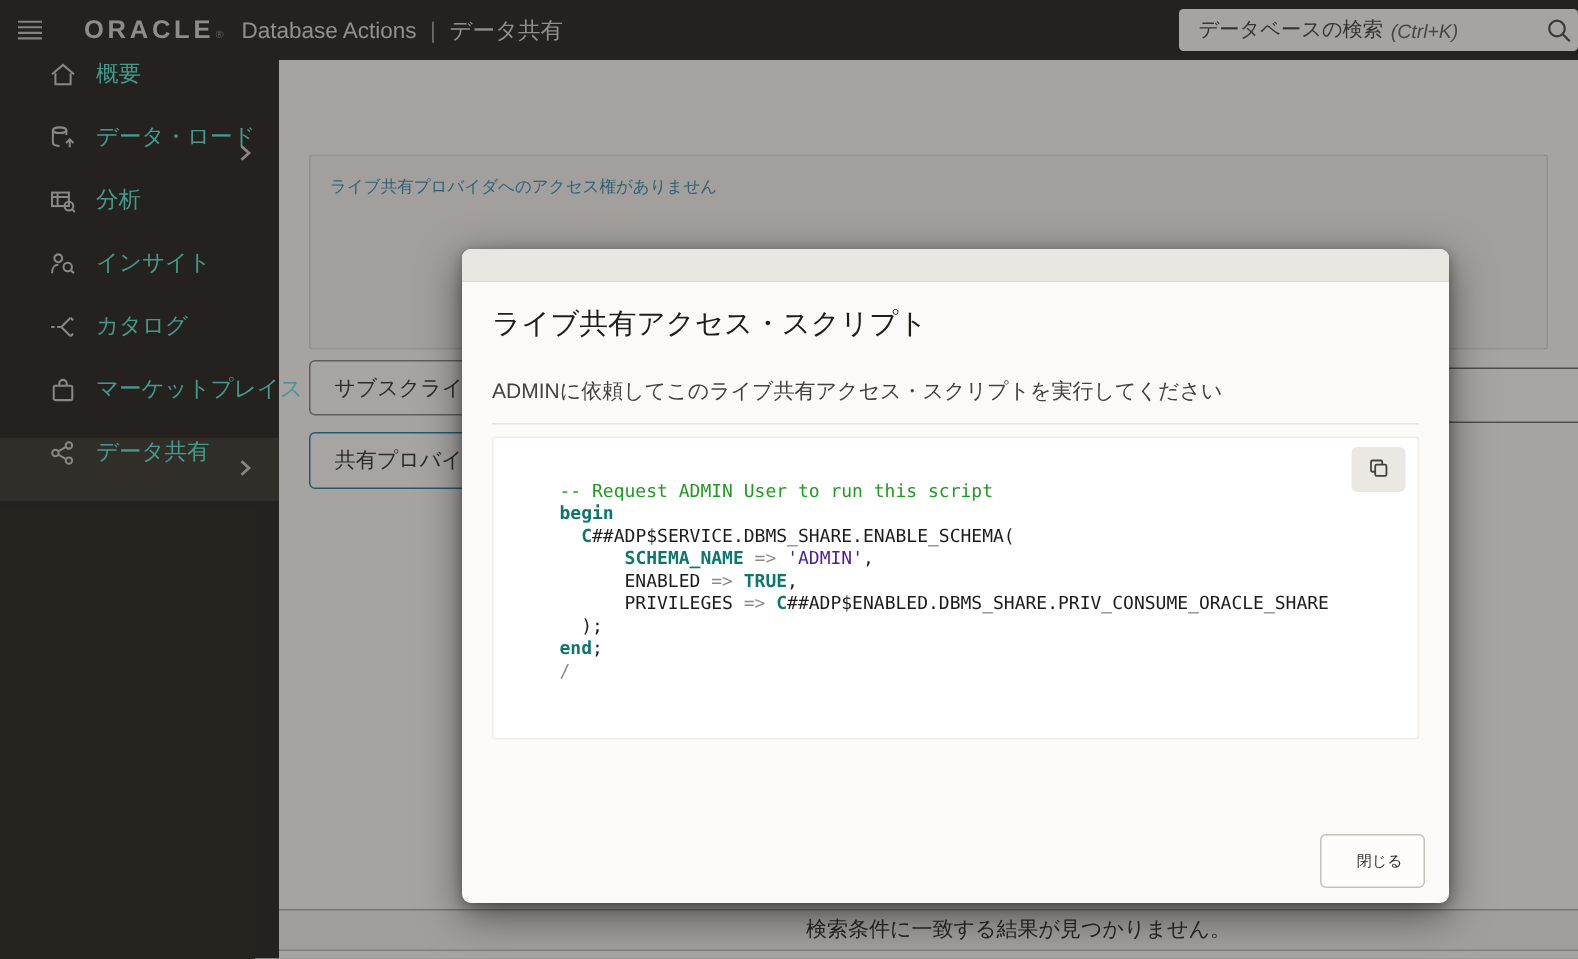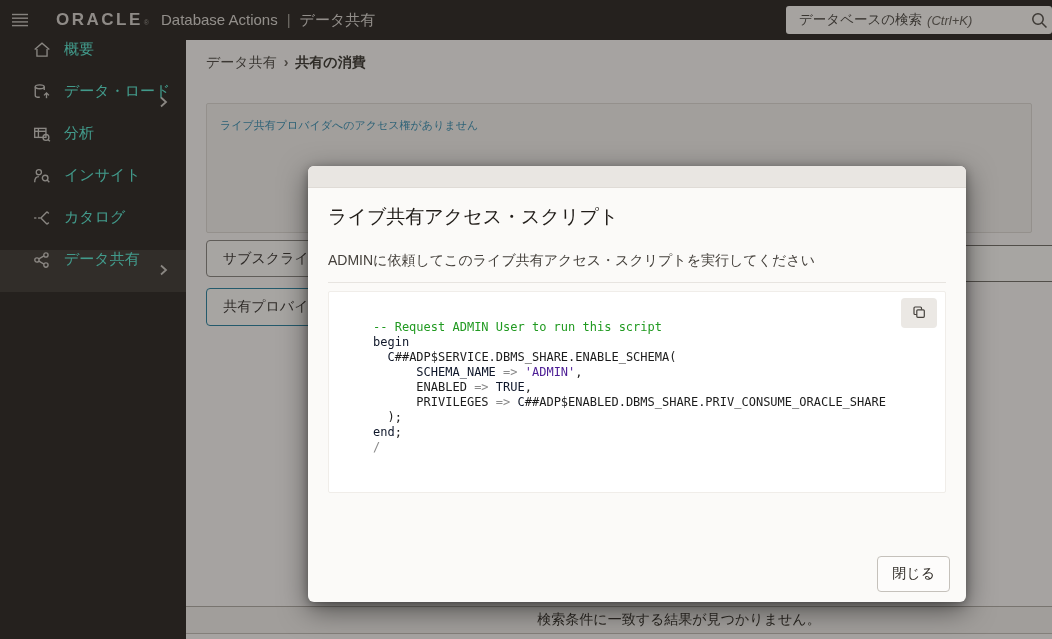--- a/index.html
+++ b/index.html
@@ -49,26 +49,26 @@
   .modal-grip { height:22px; background:#e9e6e2; border-radius:6px 6px 0 0; border-bottom:1px solid #dfdbd6; }
   .modal-body { padding:0 20px; }
   .modal-title { margin-top:16px; font-size:19px; line-height:26px; color:#201c18; }
   .modal-instruction { margin-top:20px; font-size:14px; line-height:20px; color:#45413c; }
   .modal-divider { margin-top:12px; border-top:1px solid #e7e4e0; }
   .code-panel { position:relative; margin-top:8px; height:202px; background:#ffffff; border:1px solid #f0ede9; border-radius:2px; overflow:hidden; }
   .copy-btn { position:absolute; top:6px; right:8px; width:36px; height:30px; background:#ebe8e4; border:none; border-radius:4px; display:flex; align-items:center; justify-content:center; cursor:pointer; }
   .code-pre { padding:28px 10px 10px 44px; }
   .code-line { white-space:pre; font-family:"DejaVu Sans Mono", monospace; font-size:12px; line-height:15px; }
   .tok-com { color:#219a21; }
-  .tok-kw  { color:#0f172a; }
+  .tok-kw  { color:#0f766e;font-weight:bold; }
   .tok-str { color:#4c1d95; }
   .tok-op  { color:#8a8a8a; }
   .tok-pl  { color:#1c1c1c; }
   .modal-footer { position:absolute; right:16px; bottom:10px; }
-  .close-btn { min-width:70px; height:36px; background:#fdfcfb; border:1px solid #c5c1bb; border-radius:4px; font-size:14px; color:#322e29; font-family:inherit; padding:0 14px; cursor:pointer; }
+  .close-btn { min-width:70px; height:36px; background:#fdfcfb; border:1px solid #c5c1bb; border-radius:4px; font-size:10px; color:#322e29; font-family:inherit; padding:0 14px; cursor:pointer;text-align:right; }
 </style>
 </head>
 <body>
 
 <div class="screen">
 
   <header class="header">
     <div class="hamburger">
       <svg width="18" height="16" viewBox="0 0 18 16">
           <g stroke="#c9c4bf" stroke-width="1.4">
@@ -153,43 +153,49 @@
         <svg width="18" height="18" viewBox="0 0 16 16" fill="none" stroke="#cfcbc6" stroke-width="1.2">
             <line x1="1" y1="8" x2="3" y2="8"></line>
             <line x1="4.5" y1="8" x2="6.5" y2="8"></line>
             <path d="M12.5 2.5 L7 8 L12.5 13.5"></path>
             <path d="M12.5 2.5 L14 4"></path>
             <path d="M12.5 13.5 L14 12"></path>
           </svg>
       </span>
       <span class="nav-label">カタログ</span>
     </div>
+    <div class="nav-item">
+      <span class="nav-icon">
+        <svg width="18" height="18" viewBox="0 0 16 16" fill="none" stroke="#cfcbc6" stroke-width="1.2">
+            <rect x="2.5" y="5.5" width="11" height="8.5" rx="1"></rect>
+            <path d="M5.8 5.5 V4.2 a2.2 2.2 0 0 1 4.4 0 V5.5"></path>
+          </svg>
+      </span>
+      <span class="nav-label">マーケットプレイス</span>
+    </div>
     <div class="nav-item selected">
       <span class="nav-icon">
         <svg width="18" height="18" viewBox="0 0 16 16" fill="none" stroke="#cfcbc6" stroke-width="1.2">
             <circle cx="3.5" cy="8" r="1.9"></circle>
             <circle cx="11.5" cy="3.5" r="1.9"></circle>
             <circle cx="11.5" cy="12.5" r="1.9"></circle>
             <line x1="5.2" y1="7" x2="9.8" y2="4.4"></line>
             <line x1="5.2" y1="9" x2="9.8" y2="11.6"></line>
           </svg>
       </span>
       <span class="nav-label">データ共有</span>
       <span class="nav-chevron">
         <svg width="14" height="14" viewBox="0 0 14 14" fill="none" stroke="#cfcbc6" stroke-width="1.8">
             <path d="M5 2.5 L10 7 L5 11.5"></path>
           </svg>
       </span>
     </div>
   </aside>
 
   <main class="content">
-    <div class="breadcrumb">
-      <span class="crumb-parent">データ共有</span><span class="crumb-sep">›</span><span class="crumb-current">共有の消費</span>
-    </div>
     <div class="notice">
       <span class="notice-text">ライブ共有プロバイダへのアクセス権がありません</span>
     </div>
     <button class="act-btn btn-subscribe">サブスクライブ</button>
     <button class="act-btn btn-provider">共有プロバイダ</button>
     <div class="toolbar-band"></div>
     <div class="empty-row">
       <span class="empty-text">検索条件に一致する結果が見つかりません。</span>
     </div>
   </main>

